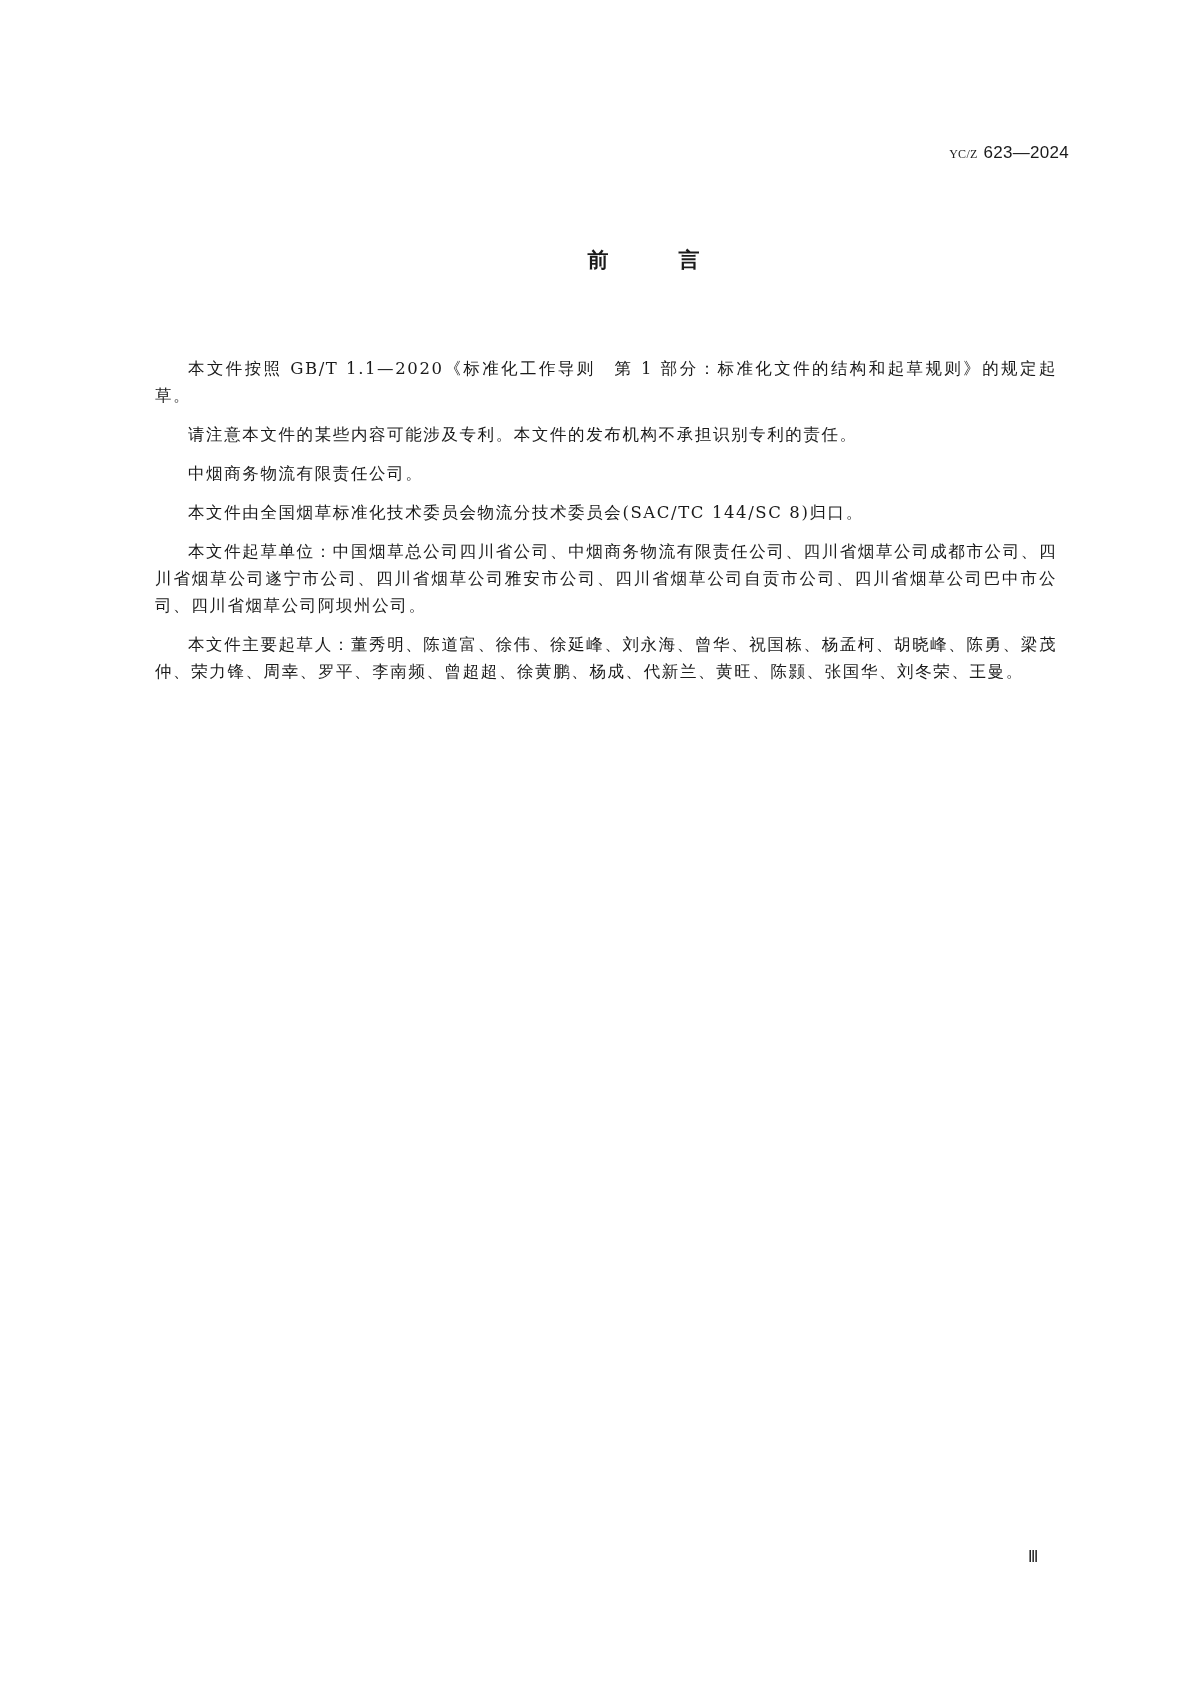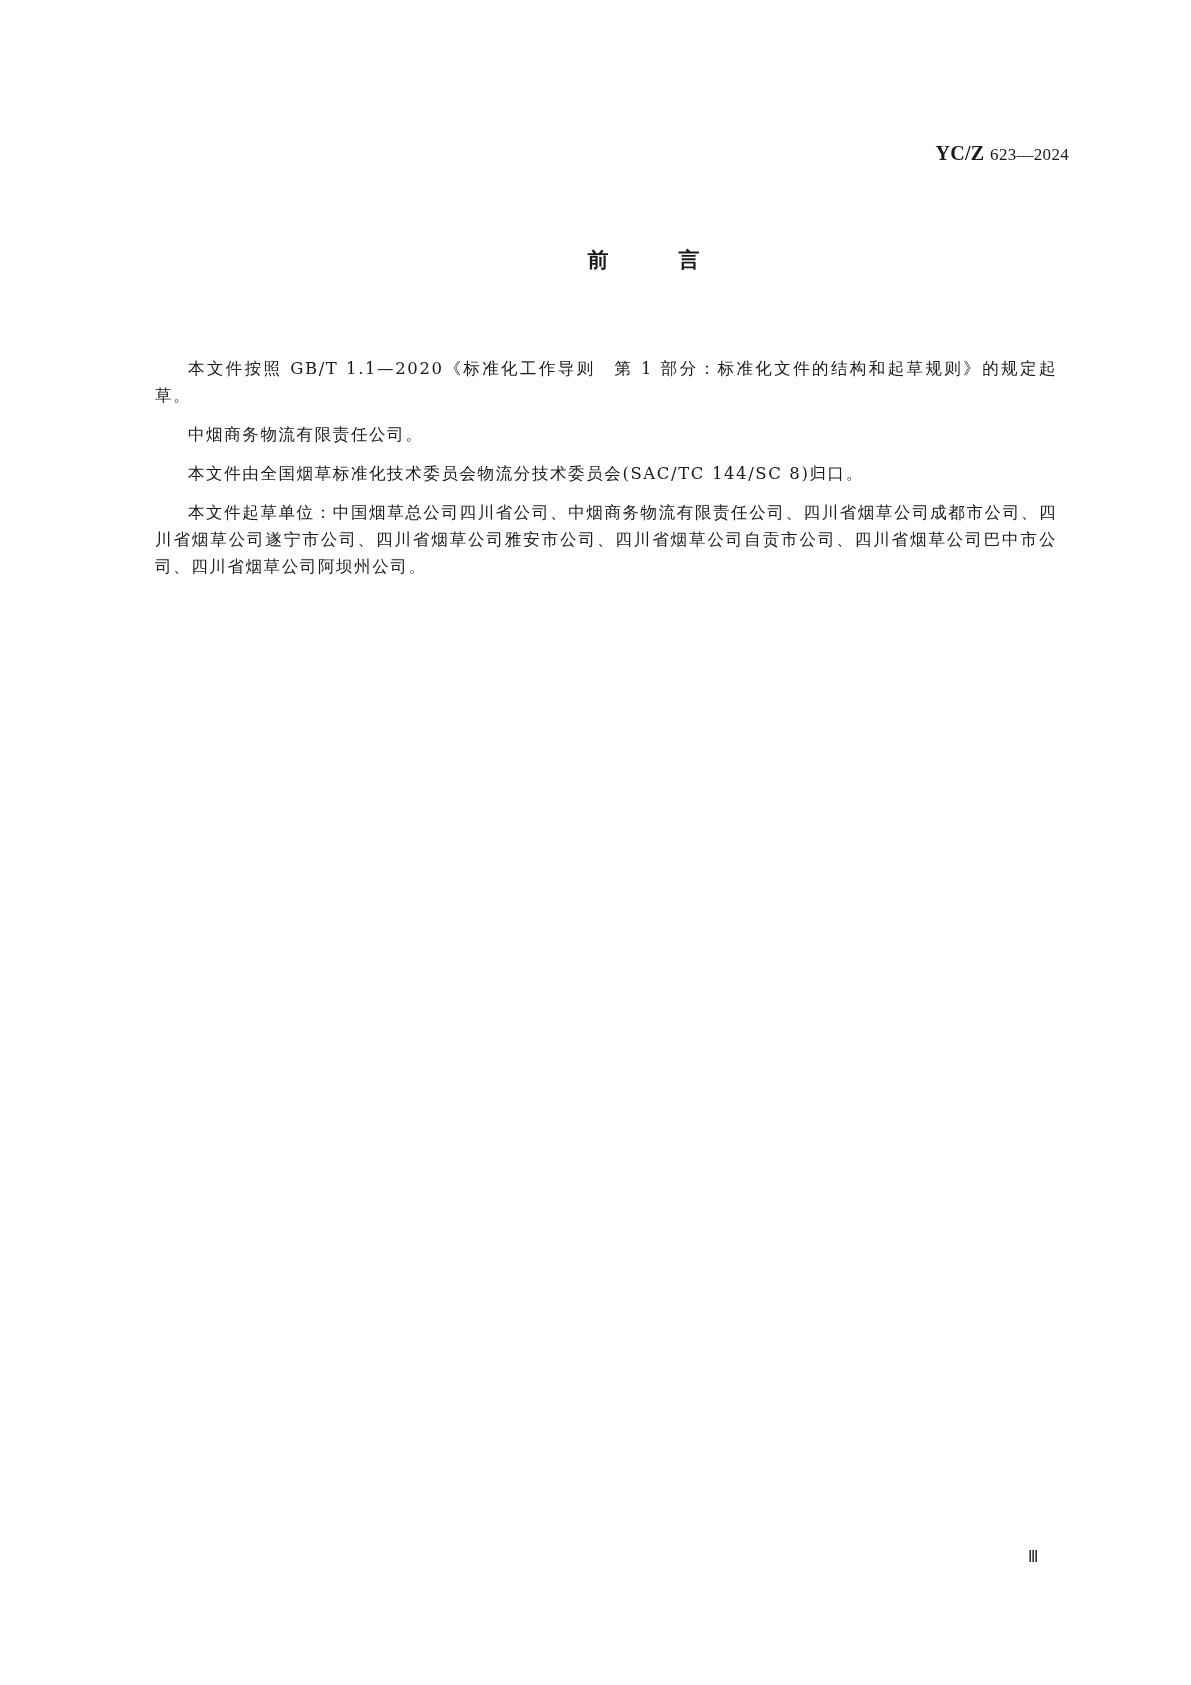--- a/index.html
+++ b/index.html
@@ -1,20 +1,20 @@
 <!DOCTYPE html>
 <html><head>
 <meta charset="utf-8">
 <style>
   html, body { margin: 0; padding: 0; background: #ffffff; }
   body { width: 1191px; height: 1685px; position: relative; overflow: hidden;
          font-family: "DejaVu Serif", "Liberation Serif", serif; color: #1a1a1a; }
   .doc-code { position: absolute; top: 142px; right: 122px; font-size: 17px; letter-spacing: 0.3px; }
-  .doc-code .code-prefix { font-family: "Liberation Serif", serif; font-weight: bold; font-size: 20px; margin-top: 43px; }
-  .doc-code .code-num { font-family: Liberation Serif, serif; }
+  .doc-code .code-prefix { font-family: "Liberation Serif", serif; font-weight: normal; font-size: 12px; margin-top: 43px; }
+  .doc-code .code-num { font-family: Liberation Sans, sans-serif; }
   .title { position: absolute; top: 246px; left: 0; width: 1191px; text-align: center;
            font-family: "DejaVu Sans", sans-serif; font-weight: bold; font-size: 21px; letter-spacing: 0; padding-left: 48px; }
   .title span { display: inline-block; }
   .title .gap { width: 70px; }
   .body { position: absolute; top: 343px; left: 143px; width: 926px; font-size: 16.5px;
           line-height: 27px; letter-spacing: 1.6px; text-align: justify; }
   .body p { margin: 12px; text-indent: 2em; }
   .page-num { position: absolute; top: 1548px; left: 1028px; font-size: 15px;
               font-family: "DejaVu Sans", sans-serif; }
 </style>
@@ -25,18 +25,20 @@
   <span class="code-prefix">YC/Z</span>
   <span class="code-num">623—2024</span>
 </div>
 
 <div class="title">
   <span>前</span><span class="gap"></span><span>言</span>
 </div>
 
 <div class="body">
   <p>本文件按照 GB/T 1.1—2020《标准化工作导则　第 1 部分：标准化文件的结构和起草规则》的规定起草。</p>
+  <p>请注意本文件的某些内容可能涉及专利。本文件的发布机构不承担识别专利的责任。</p>
   <p>中烟商务物流有限责任公司。</p>
   <p>本文件由全国烟草标准化技术委员会物流分技术委员会(SAC/TC 144/SC 8)归口。</p>
   <p>本文件起草单位：中国烟草总公司四川省公司、中烟商务物流有限责任公司、四川省烟草公司成都市公司、四川省烟草公司遂宁市公司、四川省烟草公司雅安市公司、四川省烟草公司自贡市公司、四川省烟草公司巴中市公司、四川省烟草公司阿坝州公司。</p>
+  <p>本文件主要起草人：董秀明、陈道富、徐伟、徐延峰、刘永海、曾华、祝国栋、杨孟柯、胡晓峰、陈勇、梁茂仲、荣力锋、周幸、罗平、李南频、曾超超、徐黄鹏、杨成、代新兰、黄旺、陈颢、张国华、刘冬荣、王曼。</p>
 </div>
 
 <div class="page-num">Ⅲ</div>
 
 </body></html>

